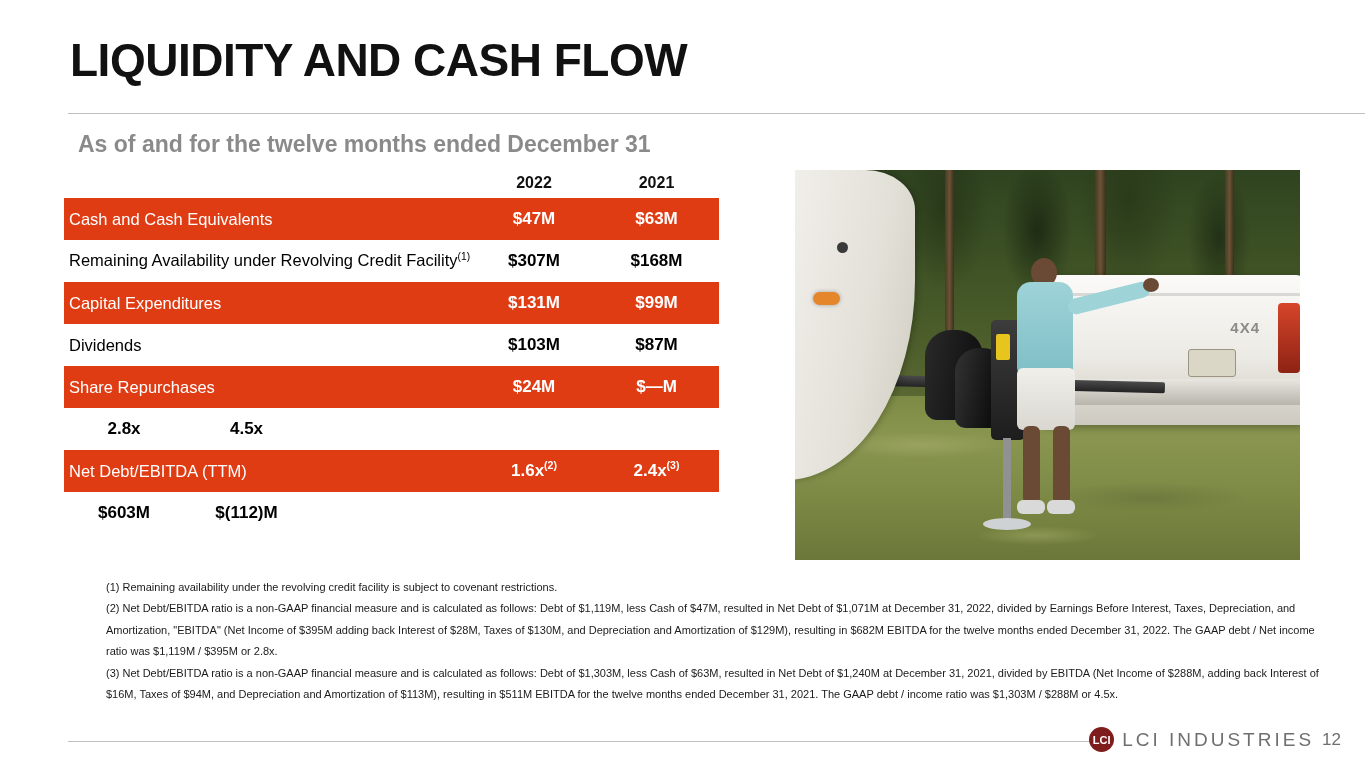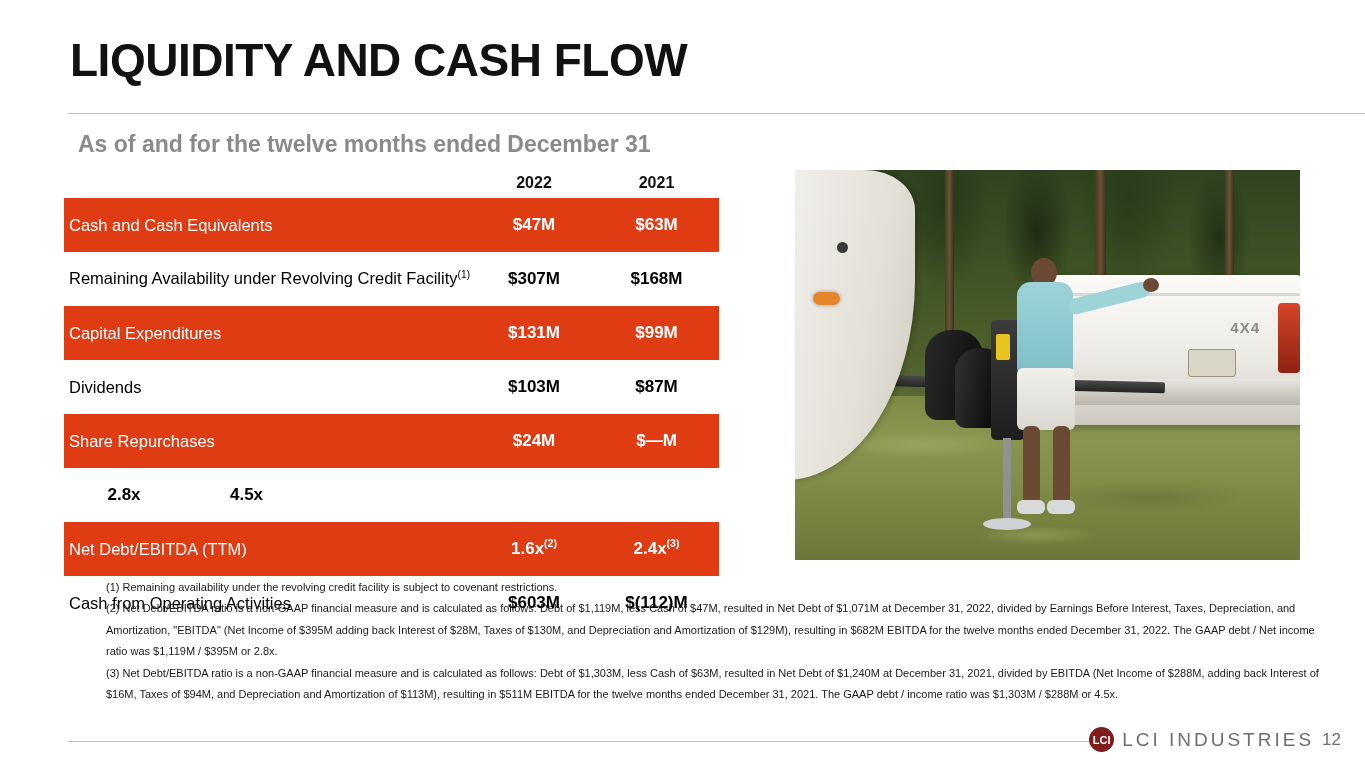--- a/index.html
+++ b/index.html
@@ -50,21 +50,21 @@
   
   .table {
     position: absolute;
     left: 64px;
     top: 168px;
     width: 655px;
   }
   .trow {
     display: flex;
     align-items: center;
-    height: 54px;
+    height: 42px;
     box-sizing: border-box;
   }
   .trow.head {
     height: 30px;
     justify-content: flex-end;
   }
   .trow.shaded {
     background: #e03c14;
     color: #ffffff;
   }
@@ -423,21 +423,20 @@
       <div class="c-v c-2021">4.5x</div>
     </div>
 
     <div class="trow shaded">
       <div class="c-label">Net Debt/EBITDA (TTM)</div>
       <div class="c-v"><span>1.6x</span><sup>(2)</sup></div>
       <div class="c-v c-2021"><span>2.4x</span><sup>(3)</sup></div>
     </div>
 
     <div class="trow">
-      <div class="c-label">Cash from Operating Activities</div>
       <div class="c-v">$603M</div>
       <div class="c-v c-2021">$(112)M</div>
     </div>
   </div>
 
   <div class="photo">
     <div class="sky"></div>
     <div class="trees"></div>
     <div class="trunk" style="left:150px;height:215px;"></div>
     <div class="trunk" style="left:300px;height:195px;width:11px;"></div>

